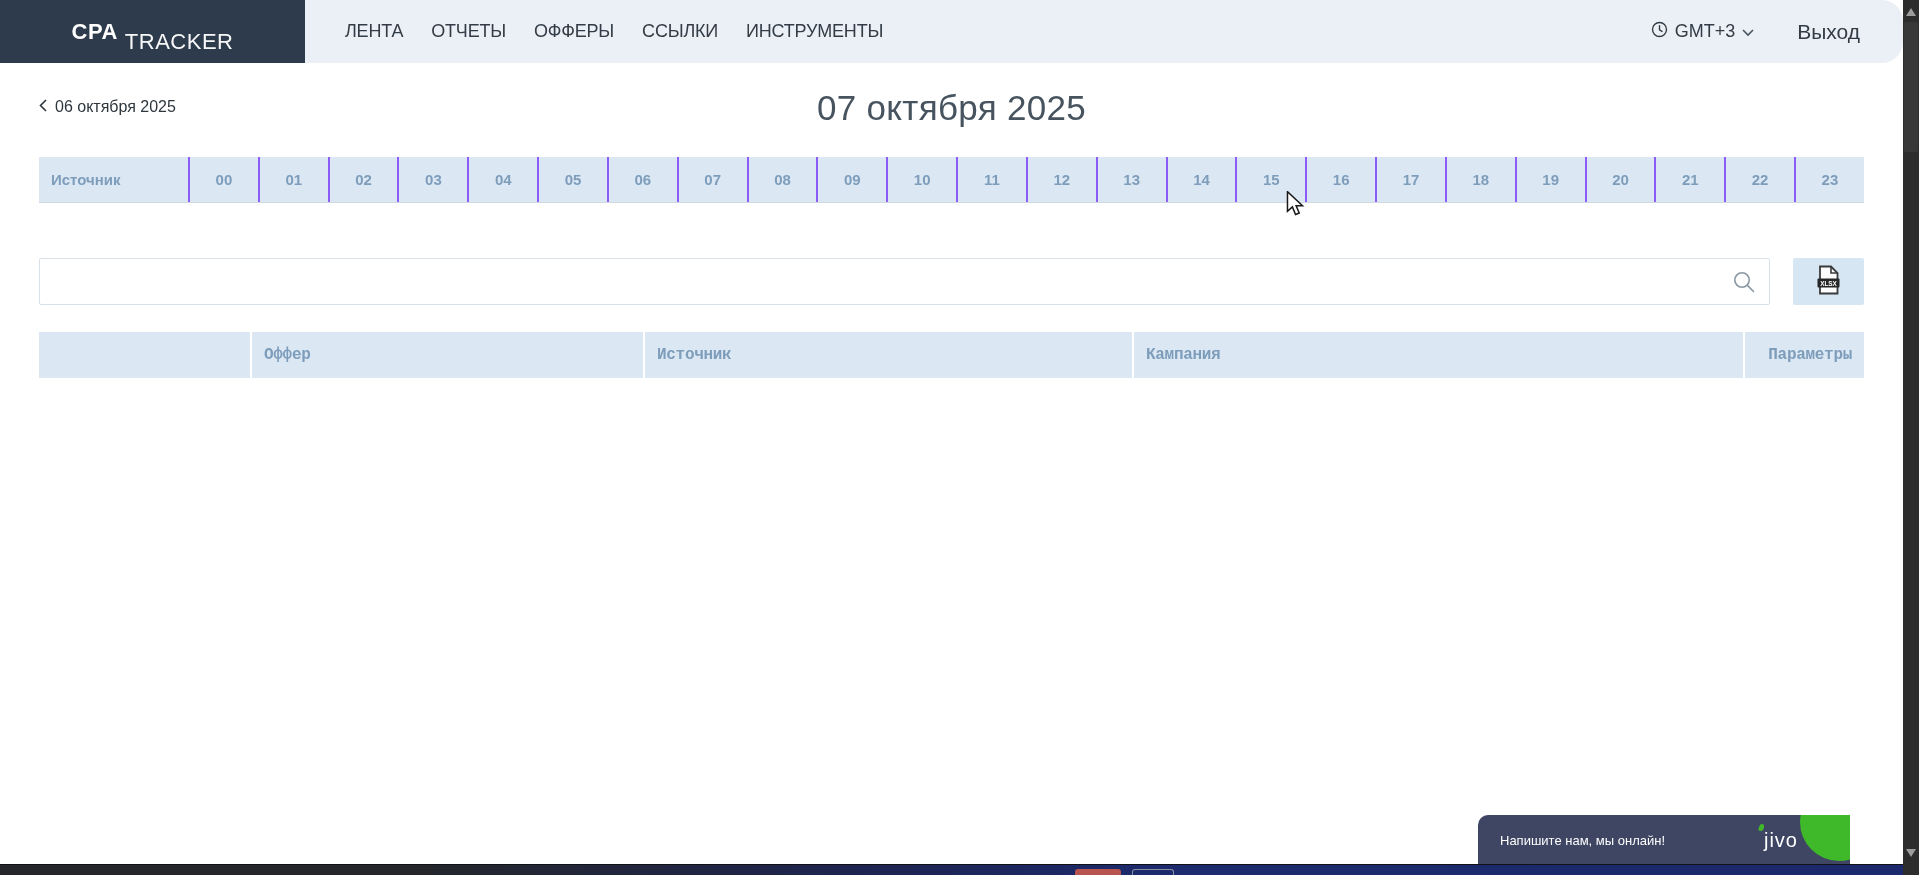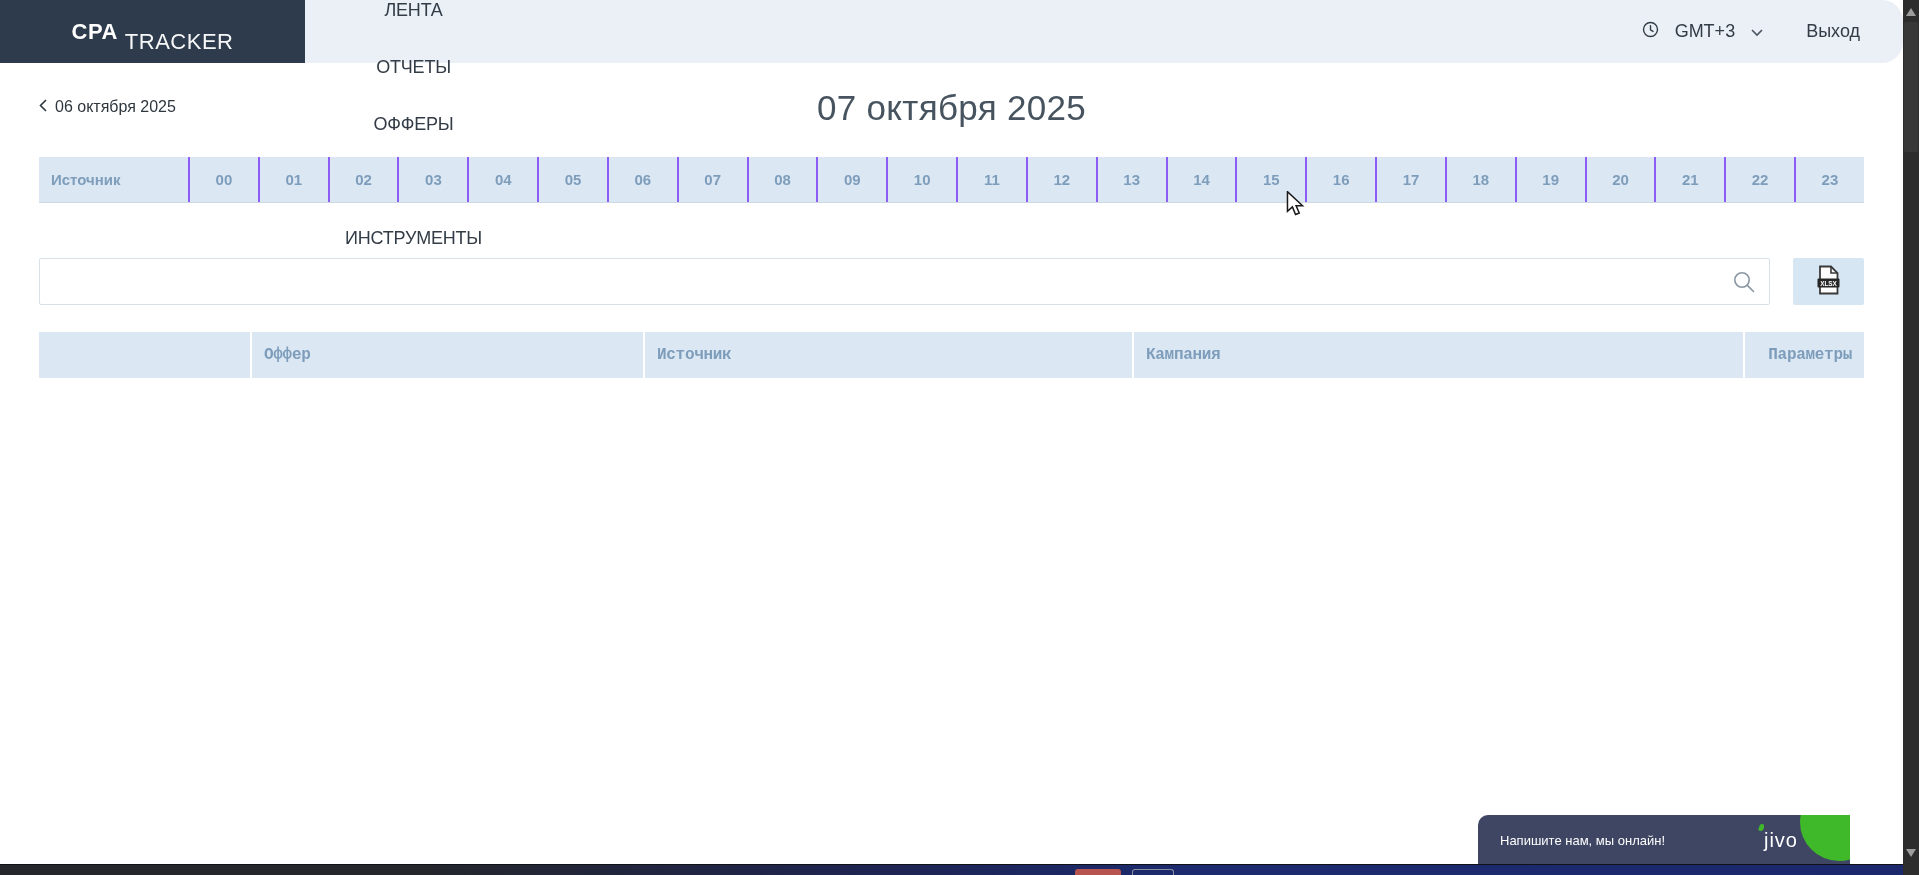--- a/index.html
+++ b/index.html
@@ -6,25 +6,25 @@
   html,body { width:1919px; height:875px; overflow:hidden; background:#fff;
     font-family:"Liberation Sans","DejaVu Sans",sans-serif; }
   .page { position:relative; width:1919px; height:875px; background:#fff; overflow:hidden; }
 
   
   .topnav { position:absolute; left:0; top:0; width:1903px; height:63px; background:#eaf0f6; display:flex; align-items:stretch;border-radius:21px; }
   .logo-block { width:305px; height:63px; background:#2d3b4c; color:#fff; display:flex; align-items:center; justify-content:center;
     font-size:22px; letter-spacing:.5px; }
   .logo-block b { font-weight:bold; margin-right:7px; }
   .logo-block span.rest { font-weight:normal; opacity:.96;margin-top:20px; }
-  .menu { display:flex; align-items:center; margin-left:40px; gap:36px;flex-direction:column; }
+  .menu { display:flex; align-items:center; margin-left:40px; gap:28px; }
   .menu-item { font-size:18px; color:#333c46; letter-spacing:-.2px; cursor:pointer; white-space:nowrap; }
   .nav-right { position:absolute; right:43px; top:0; height:63px; display:flex; align-items:center; gap:43px; }
-  .tz { display:flex; align-items:center; gap:16px; font-size:18px; color:#333c46; cursor:pointer; }
-  .logout { font-size:18px; color:#333c46; cursor:pointer; }
+  .tz { display:flex; align-items:center; gap:7px; font-size:18px; color:#333c46; cursor:pointer; }
+  .logout { font-size:21px; color:#333c46; cursor:pointer; }
 
   
   .prev-link { position:absolute; left:39px; top:98px; display:flex; align-items:center; gap:8px;
     font-size:16px; color:#2e363e; cursor:pointer; }
   .page-title { position:absolute; left:39px; top:88px; width:1825px; text-align:center;
     font-size:35px; font-weight:400; color:#47545f; letter-spacing:.3px; }
 
   
   .hours-table { position:absolute; left:39px; top:157px; width:1825px; height:46px; display:flex;
     background:#dbe8f4; border-bottom:1px solid #cdd9e3; }

